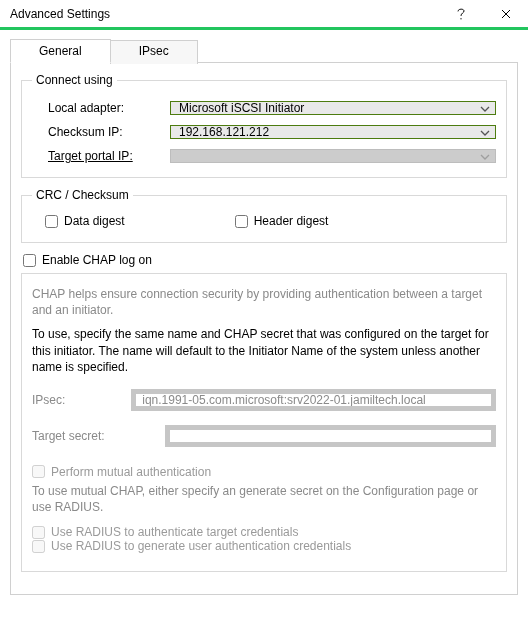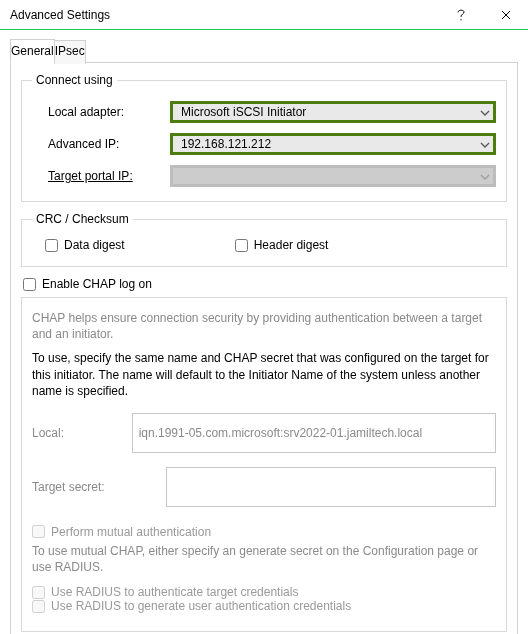--- a/index.html
+++ b/index.html
@@ -8,40 +8,40 @@
     font-family: "Segoe UI", Tahoma, sans-serif;
     font-size: 12px;
     background: #fff;
     color: #000;
     width: 528px; height: 634px;
     overflow: hidden;
   }
   .titlebar {
     display: flex; align-items: center;
     height: 30px; padding-left: 10px;
-    border-bottom: 1px solid #22c55e;
+    border-bottom: 3px solid #22c55e;
     justify-content: space-between;
   }
   .titlebar-title { flex: 1; font-size: 12px; }
   .titlebar-btn {
     width: 45px; height: 30px;
     display: flex; align-items: center; justify-content: center;
     color: #000;
   }
   .titlebar-btn svg { stroke: #000; stroke-width: 1; fill: none; }
   .client {
     padding: 8px 10px 0 10px;
   }
   .tabs {
     display: flex;
     position: relative;
     border-bottom: 1px solid #d0d0d0;
   }
   .tab {
-    padding: 4px 0;
+    padding: 4px 28px;
     border: 1px solid #d0d0d0;
     border-bottom: none;
     background: #fff;
     margin-right: -1px;
     position: relative;
     top: 1px;
     color: #000;
   }
   .tab.active {
     background: #fff;
@@ -66,33 +66,33 @@
   legend { padding: 0 4px; color: #000; }
   .form-row {
     display: flex; align-items: center;
     margin: 4px 0 10px 16px;
   }
   .form-row:last-child { margin-bottom: 2px; text-decoration: underline; }
   .form-label { width: 122px; }
   .form-control { flex: 1; }
   select, input[type=text], input[type=password] {
     width: 100%;
-    height: 40px;
-    border: 1px solid #404040;
+    height: 22px;
+    border: 5px solid #404040;
     background: #fff;
     font: inherit;
     padding: 0 6px;
   }
   .sel-wrap {
     position: relative;
     width: 100%;
   }
   .sel-display {
-    width: 100%; height: 22px;
-    border: 3px solid #4d7c0f;
+    width: 100%; height: 14px;
+    border: 1px solid #4d7c0f;
     background: #e9e9e9;
     display: flex; align-items: center;
     padding: 0 22px 0 8px;
   }
   .sel-display.disabled { background: #cccccc; color:#cccccc; border-color:#bdbdbd;}
   .sel-caret {
     position: absolute; right: 6px; top: 50%; transform: translateY(-50%);
     pointer-events: none;
   }
   .sel-caret svg { stroke:#555; stroke-width:1.3; fill:none; }
@@ -157,21 +157,21 @@
           <div class="sel-wrap">
             <div class="sel-display">Microsoft iSCSI Initiator</div>
             <div class="sel-caret"><svg width="10" height="6" viewBox="0 0 10 6">
                   <path d="M1 1 L5 5 L9 1"></path>
                 </svg></div>
           </div>
         </div>
       </div>
 
       <div class="form-row">
-        <div class="form-label">Advanced IP:</div>
+        <div class="form-label">Checksum IP:</div>
         <div class="form-control">
           <div class="sel-wrap">
             <div class="sel-display">192.168.121.212</div>
             <div class="sel-caret"><svg width="10" height="6" viewBox="0 0 10 6">
                   <path d="M1 1 L5 5 L9 1"></path>
                 </svg></div>
           </div>
         </div>
       </div>
 
@@ -205,21 +205,21 @@
     <label class="check chap-enable">
       <input type="checkbox" style="">
       <span>Enable CHAP log on</span>
     </label>
 
     <fieldset>
       <div class="chap-text">CHAP helps ensure connection security by providing authentication between a target and an initiator.</div>
       <div class="chap-text-strong">To use, specify the same name and CHAP secret that was configured on the target for this initiator.  The name will default to the Initiator Name of the system unless another name is specified.</div>
 
       <div class="name-row">
-        <div class="nlabel">Local:</div>
+        <div class="nlabel">IPsec:</div>
         <input type="text" disabled="" value="iqn.1991-05.com.microsoft:srv2022-01.jamiltech.local" style="">
       </div>
       <div class="name-row" style="margin-bottom:18px;gap:44px;">
         <div class="nlabel">Target secret:</div>
         <input type="password" disabled="" value="" style="">
       </div>
 
       <label class="check disabled">
         <input type="checkbox" disabled="" style="">
         <span>Perform mutual authentication</span>

